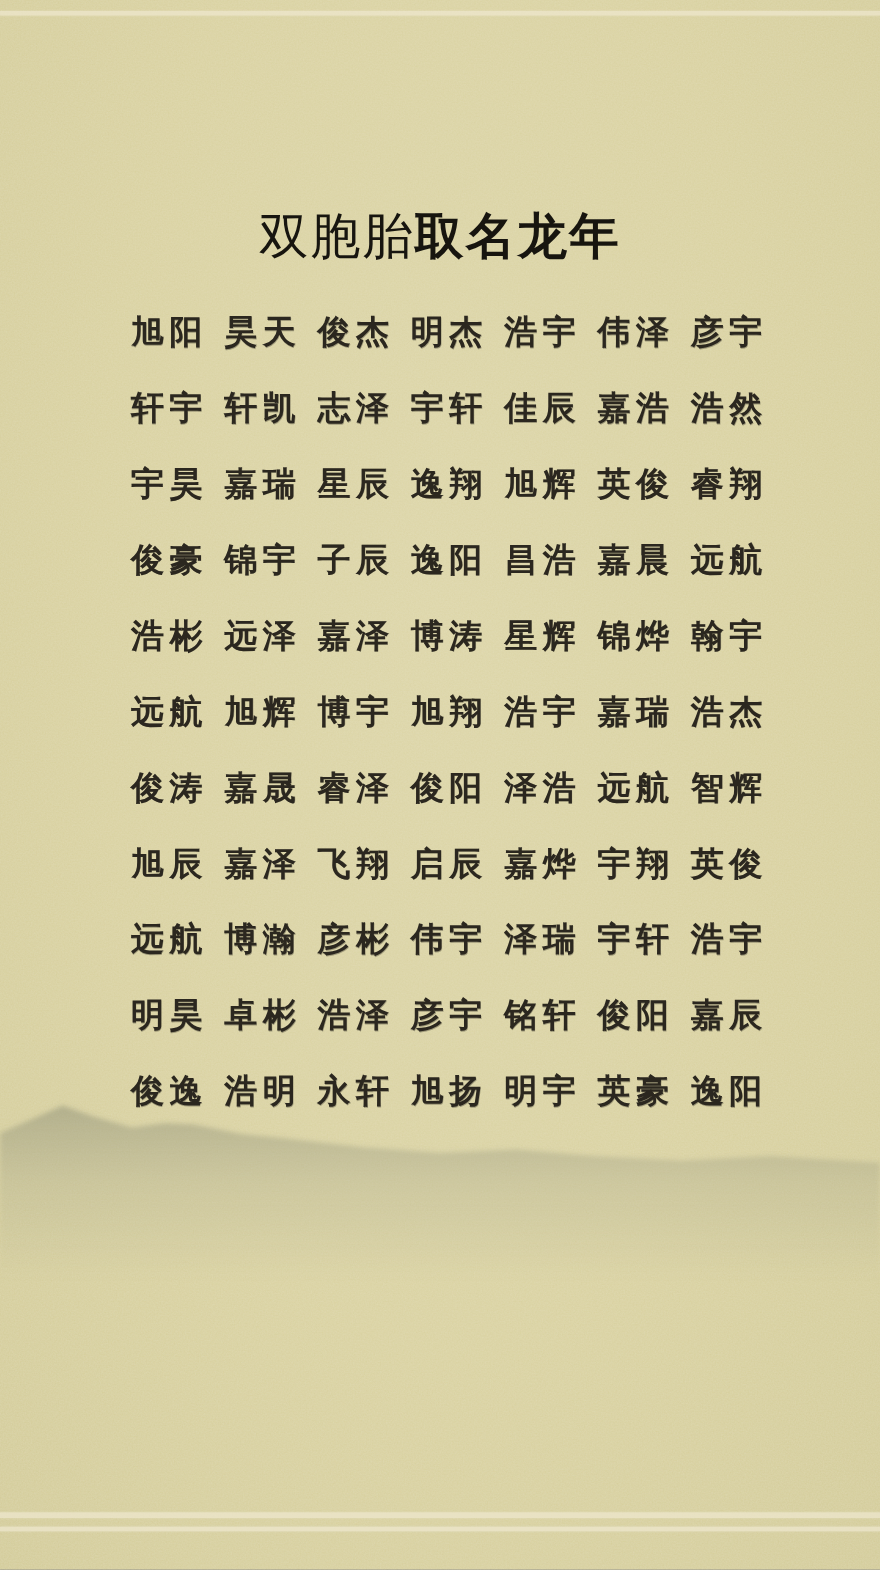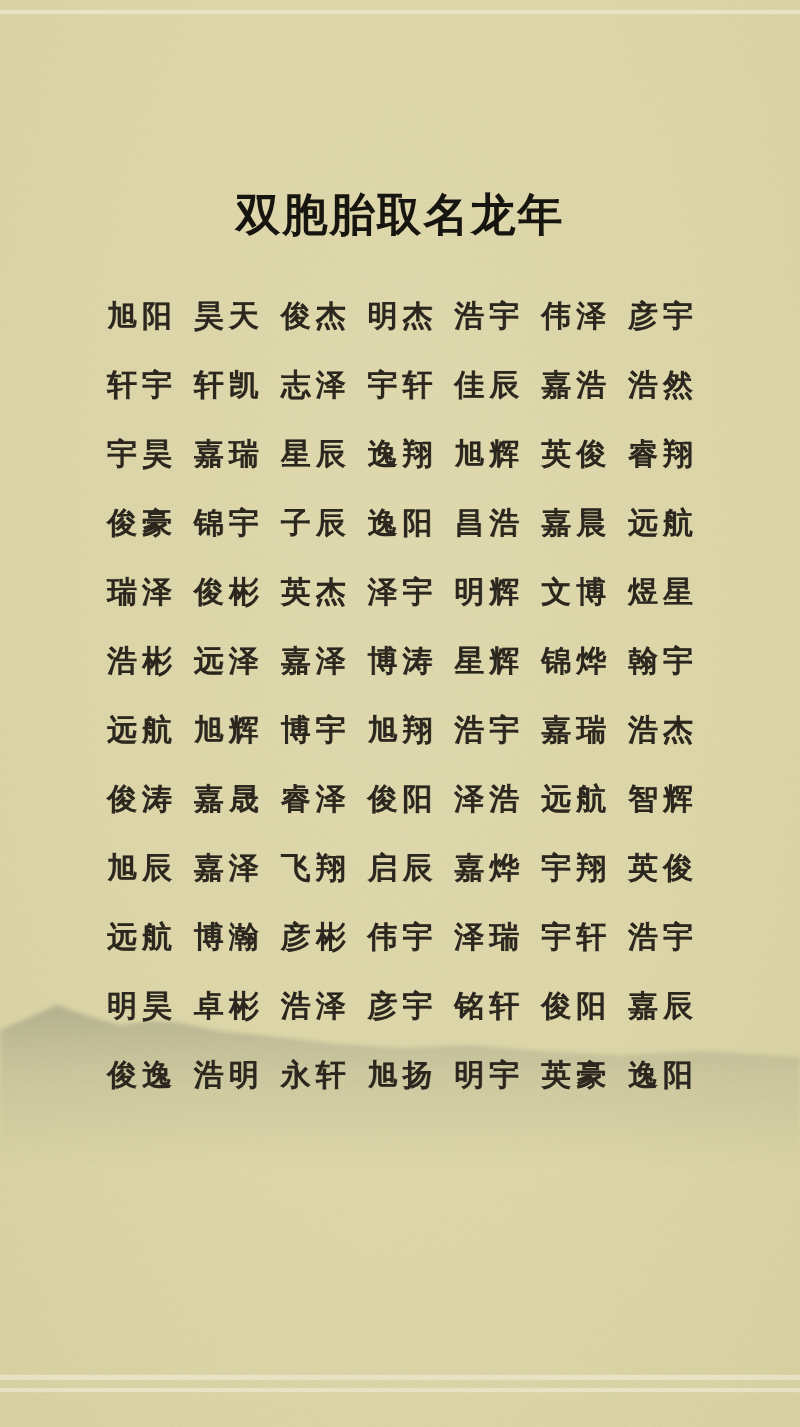--- a/index.html
+++ b/index.html
@@ -45,34 +45,35 @@
     top: 190px;
     left: 0;
     width: 100%;
     text-align: center;
     font-size: 45px;
     line-height: 50px;
     color: #17150f;
     letter-spacing: 2px;
     white-space: nowrap;
   }
-  .title-light { font-weight: 700; text-align: right; }
+  .title-light { font-weight: 400; text-align: right; }
   .title-heavy { font-weight: 700; }
   .names-grid {
     position: absolute;
     top: 282px;
     left: 50%;
     transform: translateX(-50%);
     width: 586px;
   }
   .name-row {
     display: flex;
     justify-content: space-between;
-    align-items: center;
+    align-items: flex-start;
     height: 69px;
+    margin-left: 12px;
   }
   .name-item {
     font-family: "DejaVu Serif", "Liberation Serif", serif;
     font-size: 30px;
     font-weight: 600;
     color: #2b271f;
     letter-spacing: 5px;
     margin-right: -5px; 
     white-space: nowrap;
     text-shadow: 0.4px 0.4px 0 rgba(43,39,31,0.35);
@@ -157,29 +158,20 @@
       <div class="name-row">
         <span class="name-item">俊豪</span>
         <span class="name-item">锦宇</span>
         <span class="name-item">子辰</span>
         <span class="name-item">逸阳</span>
         <span class="name-item">昌浩</span>
         <span class="name-item">嘉晨</span>
         <span class="name-item">远航</span>
       </div>
       <div class="name-row">
-        <span class="name-item">瑞泽</span>
-        <span class="name-item">俊彬</span>
-        <span class="name-item">英杰</span>
-        <span class="name-item">泽宇</span>
-        <span class="name-item">明辉</span>
-        <span class="name-item">文博</span>
-        <span class="name-item">煜星</span>
-      </div>
-      <div class="name-row">
         <span class="name-item">浩彬</span>
         <span class="name-item">远泽</span>
         <span class="name-item">嘉泽</span>
         <span class="name-item">博涛</span>
         <span class="name-item">星辉</span>
         <span class="name-item">锦烨</span>
         <span class="name-item">翰宇</span>
       </div>
       <div class="name-row">
         <span class="name-item">远航</span>

